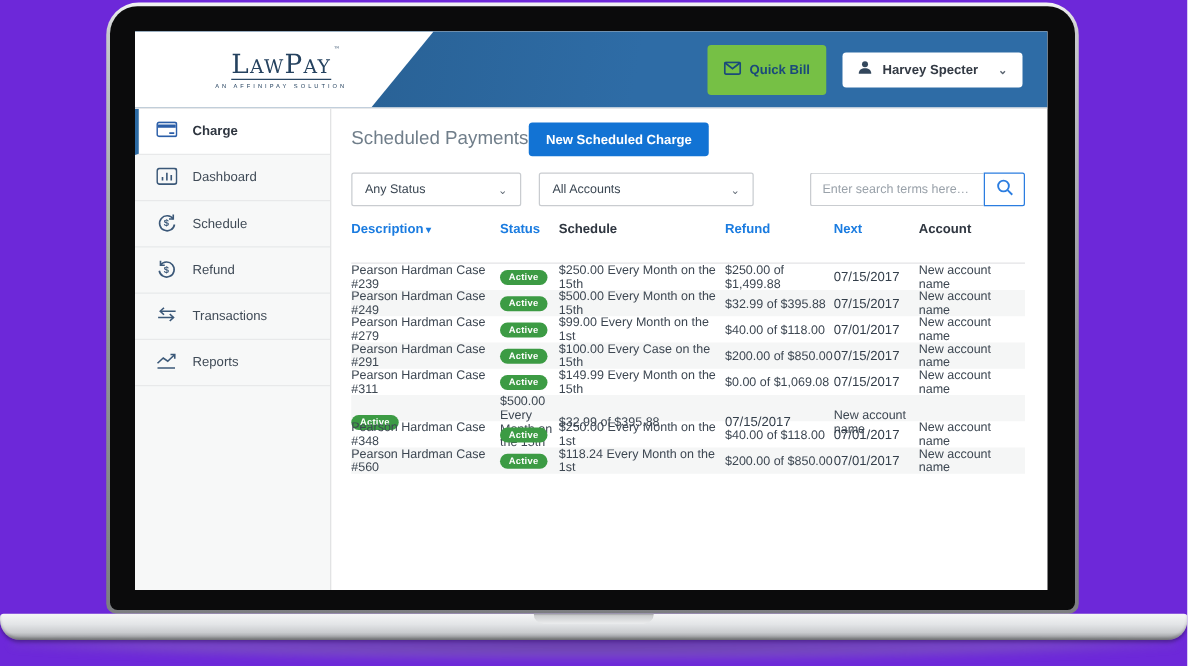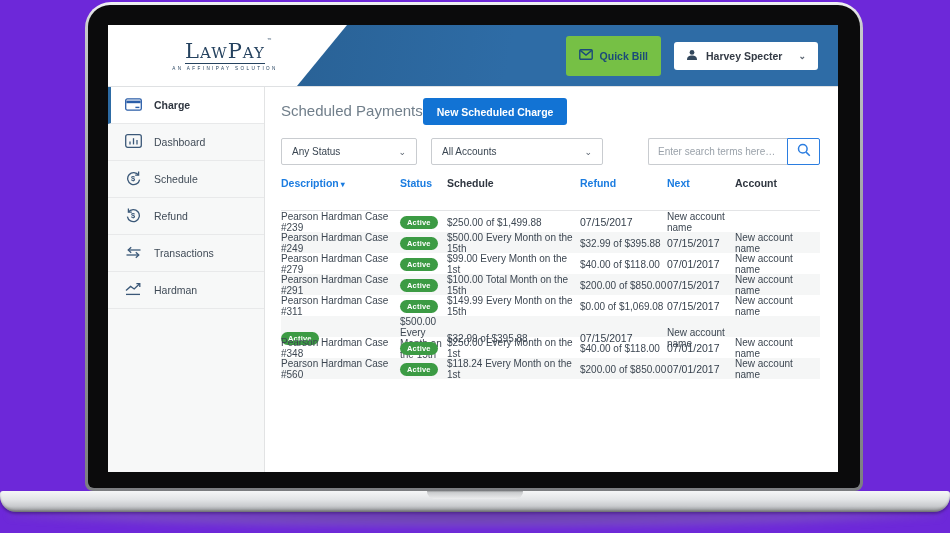--- a/index.html
+++ b/index.html
@@ -221,21 +221,21 @@
               <span>Transactions</span>
             </div>
             <div class="side-item">
               <span>
                 <svg width="17" height="14" viewBox="0 0 17 14">
                     <polyline points="1,8.6 5.6,4.4 9.2,7 14.6,1.8" fill="none" stroke="#3b5878" stroke-width="1.3"></polyline>
                     <polyline points="14.8,5 14.8,1.6 11.4,1.6" fill="none" stroke="#3b5878" stroke-width="1.3"></polyline>
                     <line x1="1" y1="12.4" x2="15" y2="12.4" stroke="#3b5878" stroke-width="1.3"></line>
                   </svg>
               </span>
-              <span>Hardman</span>
+              <span>Reports</span>
             </div>
           </nav>
 
           <main class="content">
             <div class="content-head">
               <h1 class="page-title">Scheduled Payments</h1>
               <button class="btn-newcharge">New Scheduled Charge</button>
             </div>
 
             <div class="filters">
@@ -266,20 +266,21 @@
               <div class="col-dark">Schedule</div>
               <div class="col-link">Refund</div>
               <div class="col-link">Next</div>
               <div class="col-dark">Account</div>
             </div>
 
             <div>
               <div class="grid-cols table-row">
                 <div class="cell-description">Pearson Hardman Case #239</div>
                 <div class="cell-status"><span class="badge">Active</span></div>
+                <div class="cell-schedule">$250.00 Every Month on the 15th</div>
                 <div class="cell-total">$250.00 of $1,499.88</div>
                 <div class="cell-next">07/15/2017</div>
                 <div class="cell-account">New account name</div>
               </div>
 
               <div class="grid-cols table-row">
                 <div class="cell-description">Pearson Hardman  Case #249</div>
                 <div class="cell-status"><span class="badge">Active</span></div>
                 <div class="cell-schedule">$500.00 Every Month on the 15th</div>
                 <div class="cell-total">$32.99 of $395.88</div>
@@ -292,21 +293,21 @@
                 <div class="cell-status"><span class="badge">Active</span></div>
                 <div class="cell-schedule">$99.00 Every Month on the 1st</div>
                 <div class="cell-total">$40.00 of $118.00</div>
                 <div class="cell-next">07/01/2017</div>
                 <div class="cell-account">New account name</div>
               </div>
 
               <div class="grid-cols table-row">
                 <div class="cell-description">Pearson Hardman Case #291</div>
                 <div class="cell-status"><span class="badge">Active</span></div>
-                <div class="cell-schedule">$100.00 Total Month on the 15th</div>
+                <div class="cell-schedule">$100.00 Every Case on the 15th</div>
                 <div class="cell-total">$200.00 of $850.00</div>
                 <div class="cell-next">07/15/2017</div>
                 <div class="cell-account">New account name</div>
               </div>
 
               <div class="grid-cols table-row">
                 <div class="cell-description">Pearson Hardman Case #311</div>
                 <div class="cell-status"><span class="badge">Active</span></div>
                 <div class="cell-schedule">$149.99 Every Month on the 15th</div>
                 <div class="cell-total">$0.00 of $1,069.08</div>

